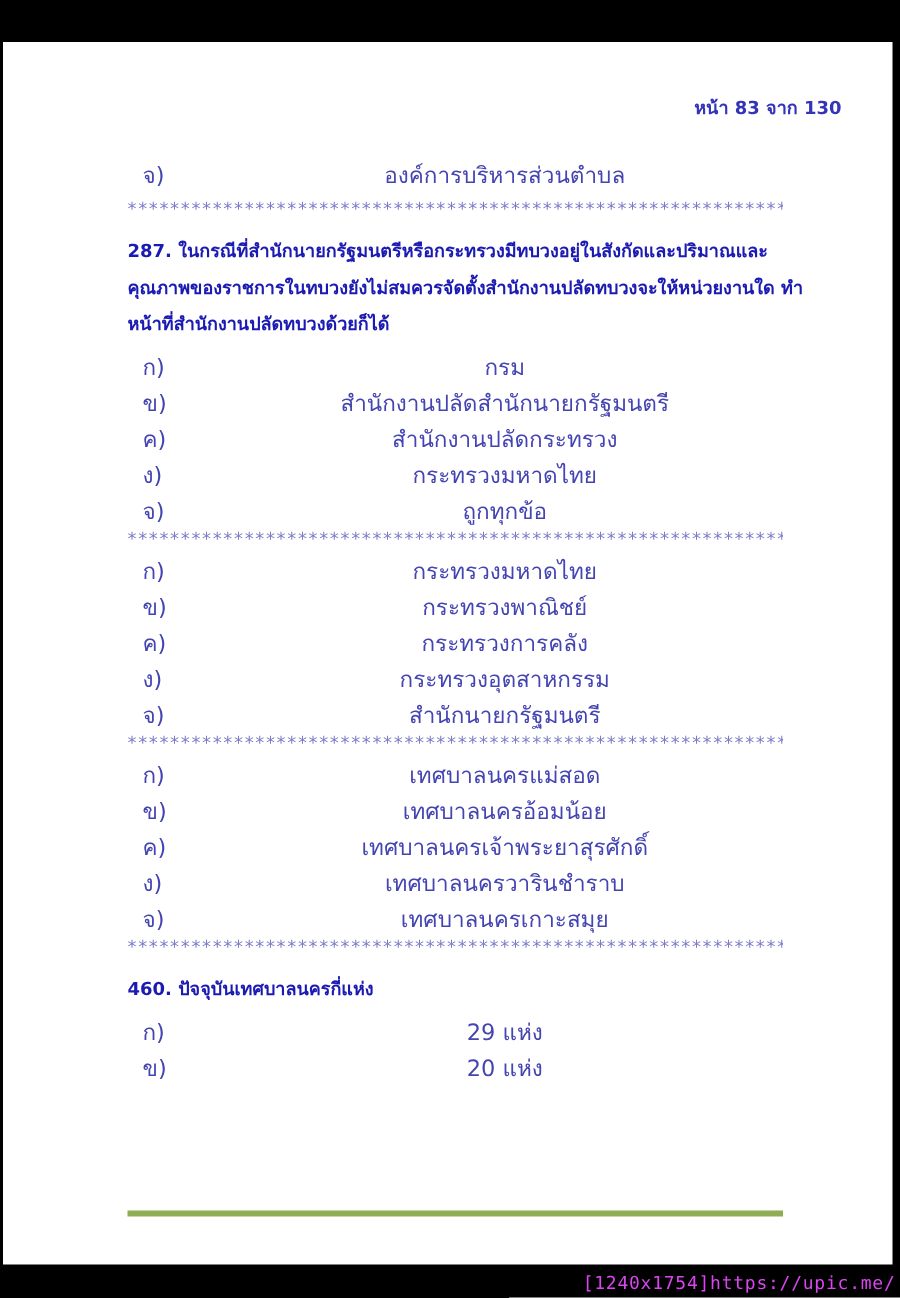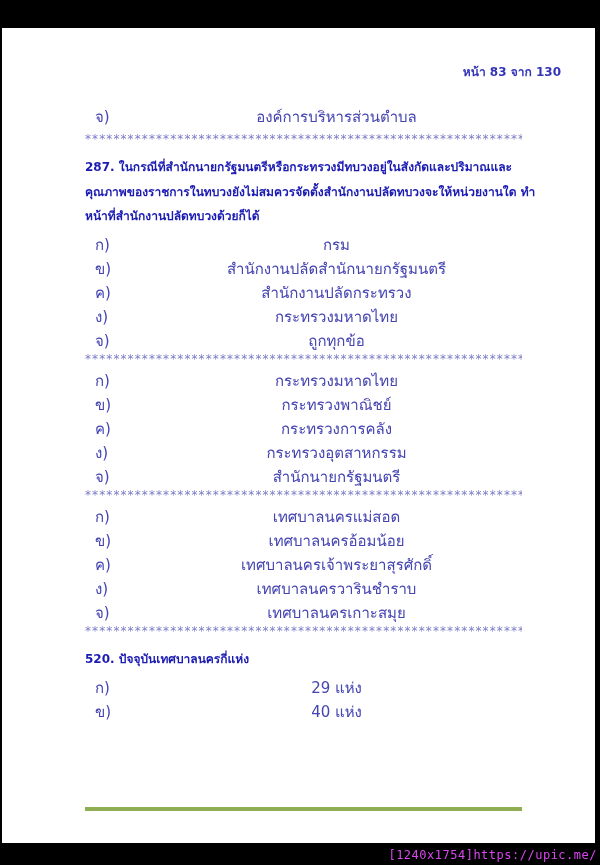--- a/index.html
+++ b/index.html
@@ -144,29 +144,29 @@
         </div>
         <div class="choice-row">
           <span class="c-label">จ)</span>
           <span class="c-text">เทศบาลนครเกาะสมุย</span>
         </div>
       </div>
       <p class="sep">************************************************************************</p>
     </section>
 
     <section class="q-block">
-      <p class="q-head"><span>520.</span> <span>ปัจจุบันเทศบาลนครกี่แห่ง</span></p>
+      <p class="q-head"><span>460.</span> <span>ปัจจุบันเทศบาลนครกี่แห่ง</span></p>
       <div class="choices">
         <div class="choice-row">
           <span class="c-label">ก)</span>
           <span class="c-text">29 แห่ง</span>
         </div>
         <div class="choice-row">
           <span class="c-label">ข)</span>
-          <span class="c-text">40 แห่ง</span>
+          <span class="c-text">20 แห่ง</span>
         </div>
       </div>
     </section>
 
   </div>
 
   <div class="green-line"></div>
 </div>
 
 <div class="watermark">[1240x1754]https://upic.me/</div>

